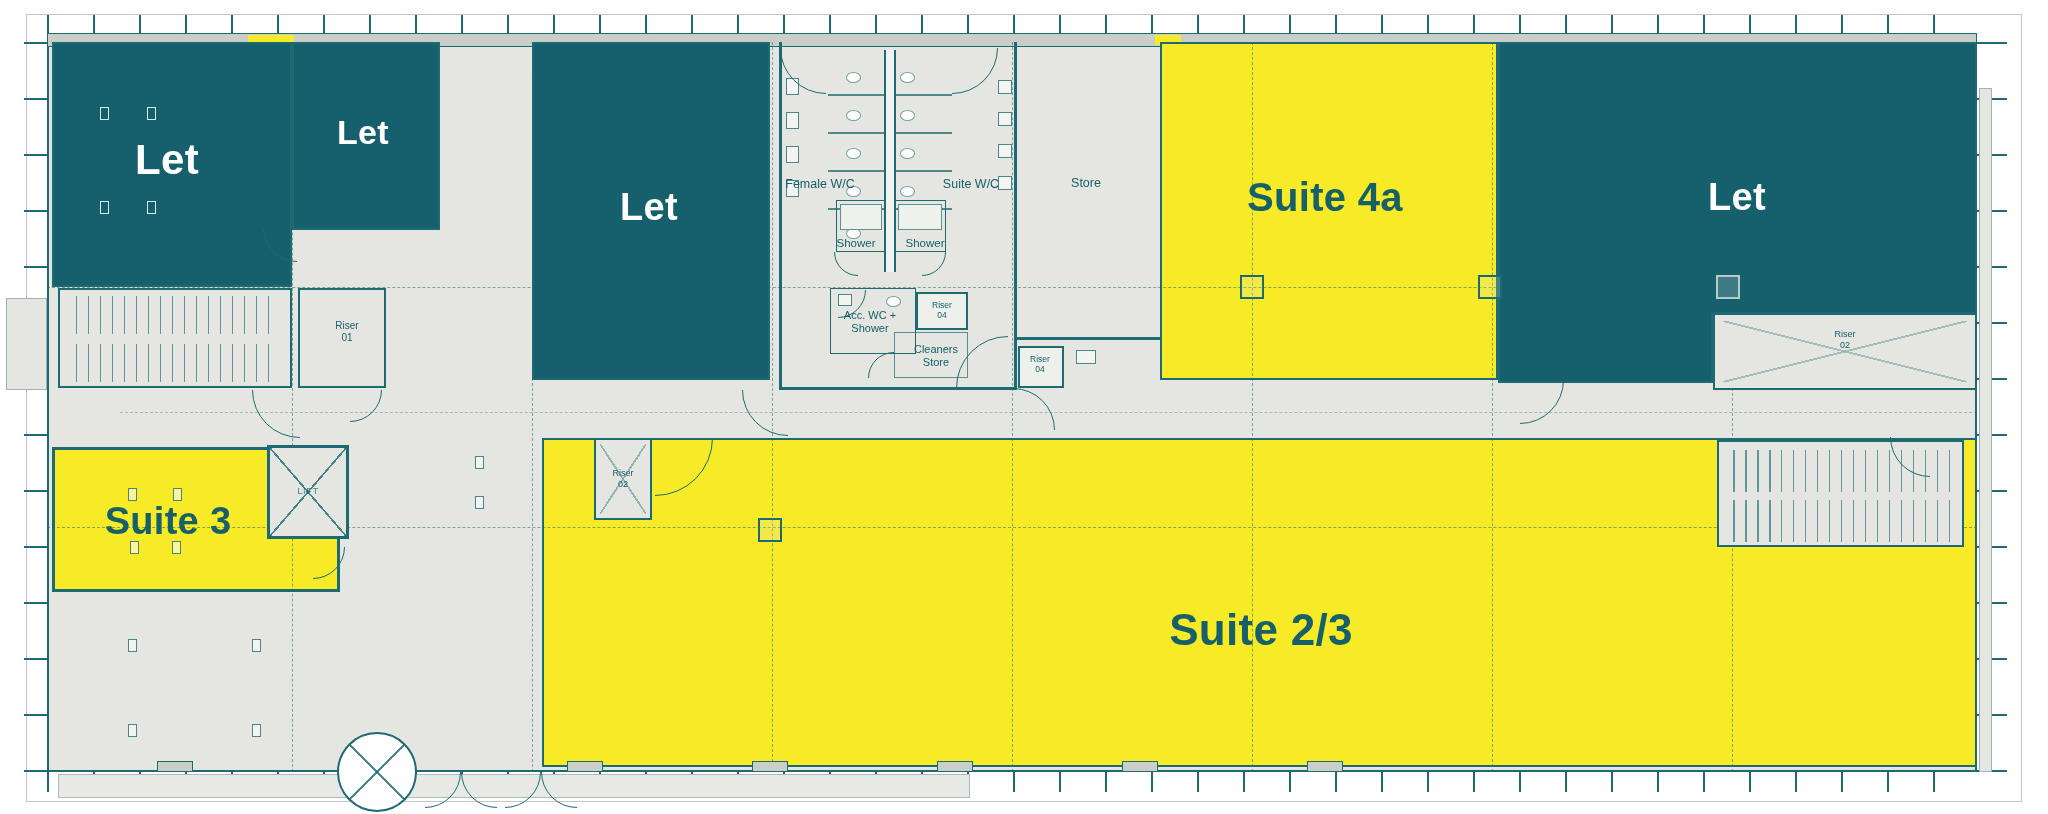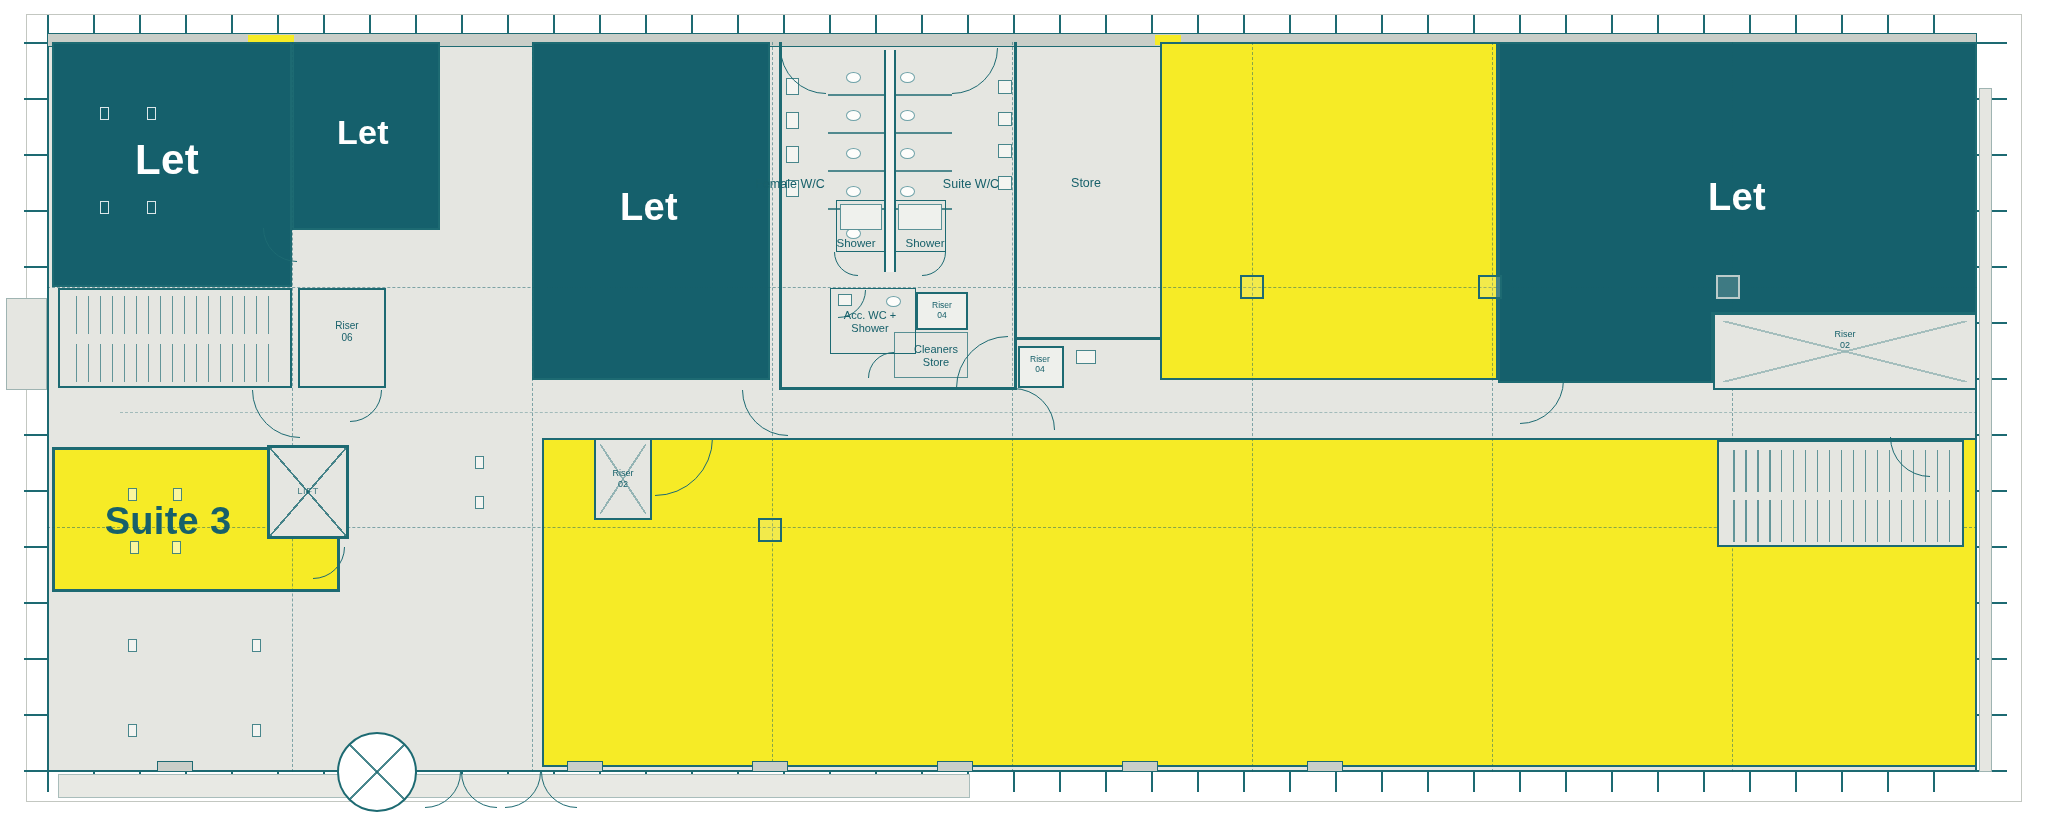--- a/index.html
+++ b/index.html
@@ -190,39 +190,41 @@
   <div class="arc qbr" style="left:389px;top:736px;width:72px;height:72px;"></div>
   <div class="arc qbl" style="left:461px;top:736px;width:72px;height:72px;"></div>
   <div class="arc qbr" style="left:469px;top:736px;width:72px;height:72px;"></div>
   <div class="arc qbl" style="left:541px;top:736px;width:72px;height:72px;"></div>
 
   <div class="abs xbox" style="left:337px;top:732px;width:80px;height:80px;border:2px solid var(--line);border-radius:50%;background-color:#fff;"></div>
 
   <div class="label let" style="left:167px;top:160px;font-size:42px;">Let</div>
   <div class="label let" style="left:363px;top:132px;font-size:34px;">Let</div>
   <div class="label let" style="left:649px;top:207px;font-size:38px;">Let</div>
+  <div class="label" style="left:1325px;top:197px;font-size:40px;">Suite 4a</div>
   <div class="label let" style="left:1737px;top:197px;font-size:38px;">Let</div>
   <div class="label" style="left:168px;top:521px;font-size:38px;">Suite 3</div>
-
-  <div class="slabel" style="left:790px;top:184px;font-size:12.5px;">Female W/C</div>
+  <div class="label" style="left:1261px;top:630px;font-size:44px;">Suite 2/3</div>
+
+  <div class="slabel" style="left:820px;top:184px;font-size:12.5px;">Female W/C</div>
   <div class="slabel" style="left:971px;top:184px;font-size:12.5px;">Suite W/C</div>
   <div class="slabel" style="left:1086px;top:183px;font-size:12.5px;">Store</div>
   <div class="slabel" style="left:856px;top:243px;font-size:11.5px;">Shower</div>
   <div class="slabel" style="left:925px;top:243px;font-size:11.5px;">Shower</div>
   <div class="mlabel" style="left:870px;top:322px;font-size:11px;">
     <div>Acc. WC +</div>
     <div>Shower</div>
   </div>
   <div class="mlabel" style="left:936px;top:356px;font-size:11px;">
     <div>Cleaners</div>
     <div>Store</div>
   </div>
   <div class="mlabel" style="left:347px;top:332px;font-size:10px;">
     <div>Riser</div>
-    <div>06</div>
+    <div>01</div>
   </div>
   <div class="mlabel" style="left:623px;top:479px;font-size:9px;">
     <div>Riser</div>
     <div>02</div>
   </div>
   <div class="mlabel" style="left:942px;top:310px;font-size:8.5px;">
     <div>Riser</div>
     <div>04</div>
   </div>
   <div class="mlabel" style="left:1040px;top:364px;font-size:8.5px;">

